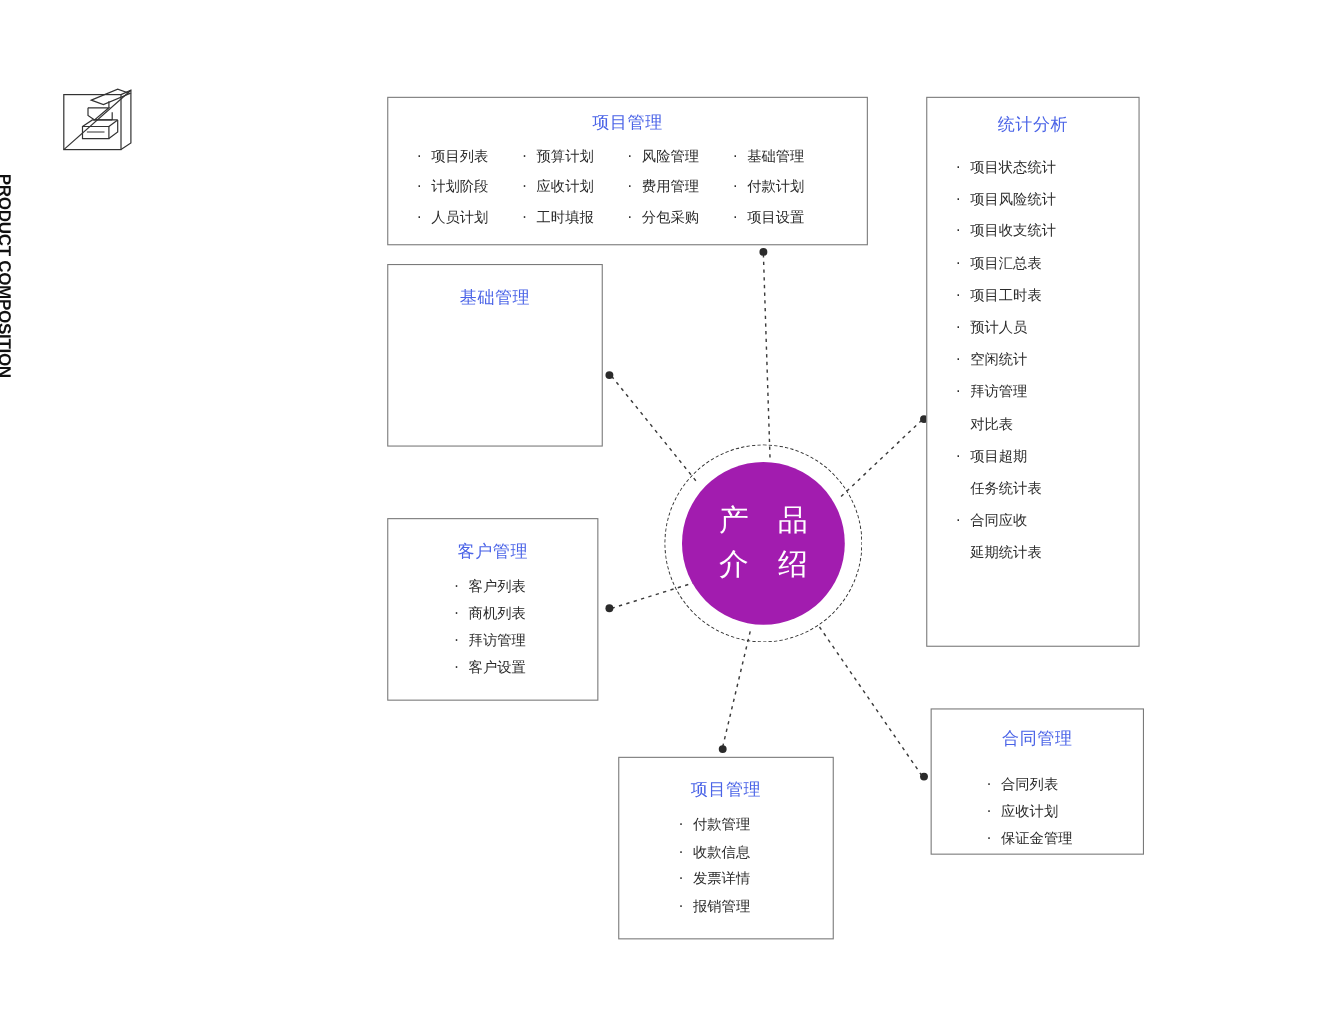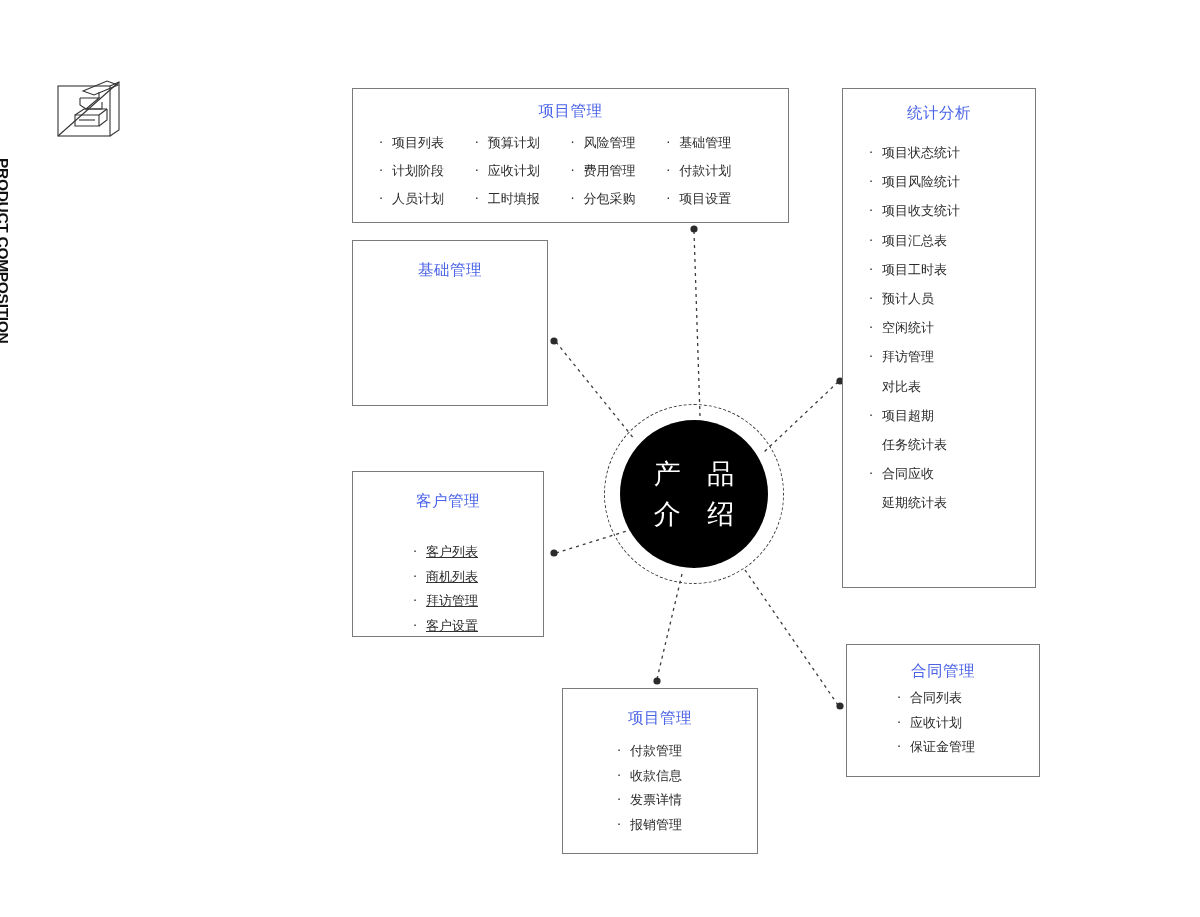--- a/index.html
+++ b/index.html
@@ -36,21 +36,21 @@
   
   .center-ring{
     position:absolute;left:604px;top:404px;width:180px;height:180px;
     border-radius:50%;
     border:1.4px dashed #3b3b3b;
     box-sizing:border-box;
   }
   .center-circle{
     position:absolute;left:620px;top:420px;width:148px;height:148px;
     border-radius:50%;
-    background:#000000;
+    background:#a21caf;
     display:flex;flex-direction:column;align-items:center;justify-content:center;
     color:#ffffff;
   }
   .center-line{
     font-size:27px;letter-spacing:9px;line-height:40px;
     text-indent:9px;font-weight:400;
     font-family:"DejaVu Sans","Liberation Sans",sans-serif;
   }
 
   
@@ -95,33 +95,33 @@
 
   
   #panel-basic{left:352px;top:240px;width:196px;height:166px;}
   #panel-basic .panel-title{margin-top:19px;}
   #panel-basic .items{margin-top:10px;padding-left:60px;}
   #panel-basic .items li{line-height:24.6px;}
 
   
   #panel-customer{left:352px;top:471px;width:192px;height:166px;}
   #panel-customer .panel-title{margin-top:19px;}
-  #panel-customer .items{margin-top:28px;padding-left:60px;text-decoration:underline;}
+  #panel-customer .items{margin-top:10px;padding-left:60px;}
   #panel-customer .items li{line-height:24.6px;}
 
   
   #panel-finance{left:562px;top:688px;width:196px;height:166px;}
   #panel-finance .panel-title{margin-top:19px;}
   #panel-finance .items{margin-top:10px;padding-left:54px;}
   #panel-finance .items li{line-height:24.6px;}
 
   
   #panel-contract{left:846px;top:644px;width:194px;height:133px;}
   #panel-contract .panel-title{margin-top:16px;}
-  #panel-contract .items{margin-top:4px;padding-left:50px;}
+  #panel-contract .items{margin-top:20px;padding-left:50px;}
   #panel-contract .items li{line-height:24.6px;}
 </style>
 </head>
 <body>
 
 <div class="canvas">
 
   <div class="brand">
     <svg class="logo-box" viewBox="0 0 66 62">
       <rect x="3" y="8" width="52" height="50" fill="none" stroke="#333" stroke-width="1.1"></rect>

